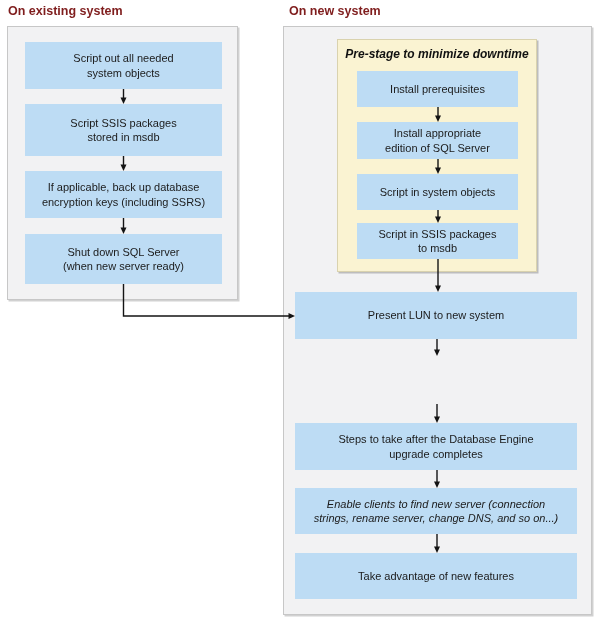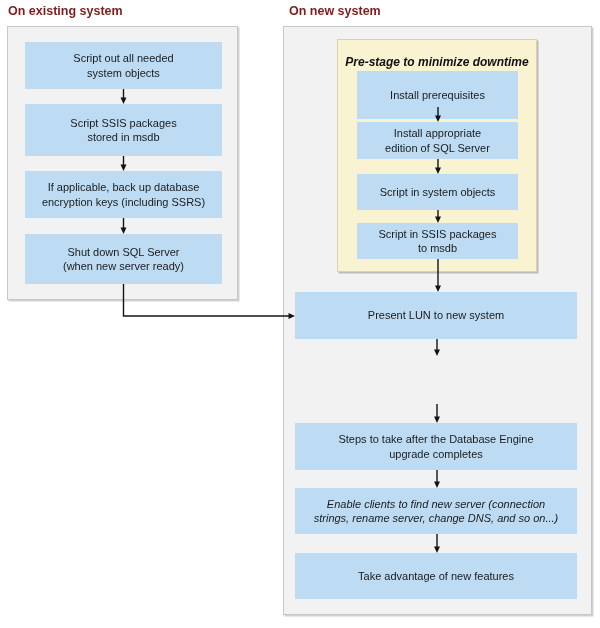--- a/index.html
+++ b/index.html
@@ -30,21 +30,21 @@
   .panel-right { left: 283px; top: 26px; width: 309px; height: 589px; }
   .prestage {
     position: absolute;
     left: 337px; top: 39px; width: 200px; height: 233px;
     background: #faf3d2;
     border: 1px solid #d9d2ae;
     box-shadow: 1.5px 1.5px 0 rgba(0,0,0,0.22);
     box-sizing: border-box;
   }
   .prestage-title {
-    margin-top: 15px;
+    margin-top: 7px;
     text-align: center;
     font-size: 12px;
     font-weight: 700;
     font-style: italic;
     white-space: nowrap;
     color: #111;
   }
   .box {
     position: absolute;
     background: #bddcf4;
@@ -60,21 +60,21 @@
     padding: 0 4px;
   }
   
   .l-box { left: 25px; width: 197px; }
   .l1 { top: 42px;  height: 47px; }
   .l2 { top: 104px; height: 52px; }
   .l3 { top: 171px; height: 47px; }
   .l4 { top: 234px; height: 50px; }
   
   .y-box { left: 357px; width: 161px; }
-  .y1 { top: 71px;  height: 48px; }
+  .y1 { top: 71px;  height: 36px; }
   .y2 { top: 122px; height: 37px; }
   .y3 { top: 174px; height: 36px; }
   .y4 { top: 223px; height: 36px; }
   
   .b-box { left: 295px; width: 282px; }
   .b1 { top: 292px; height: 47px; }
   .b2 { top: 356px; height: 48px; }
   .b3 { top: 423px; height: 47px; }
   .b4 { top: 488px; height: 46px; font-style: italic; }
   .b5 { top: 553px; height: 46px; }

